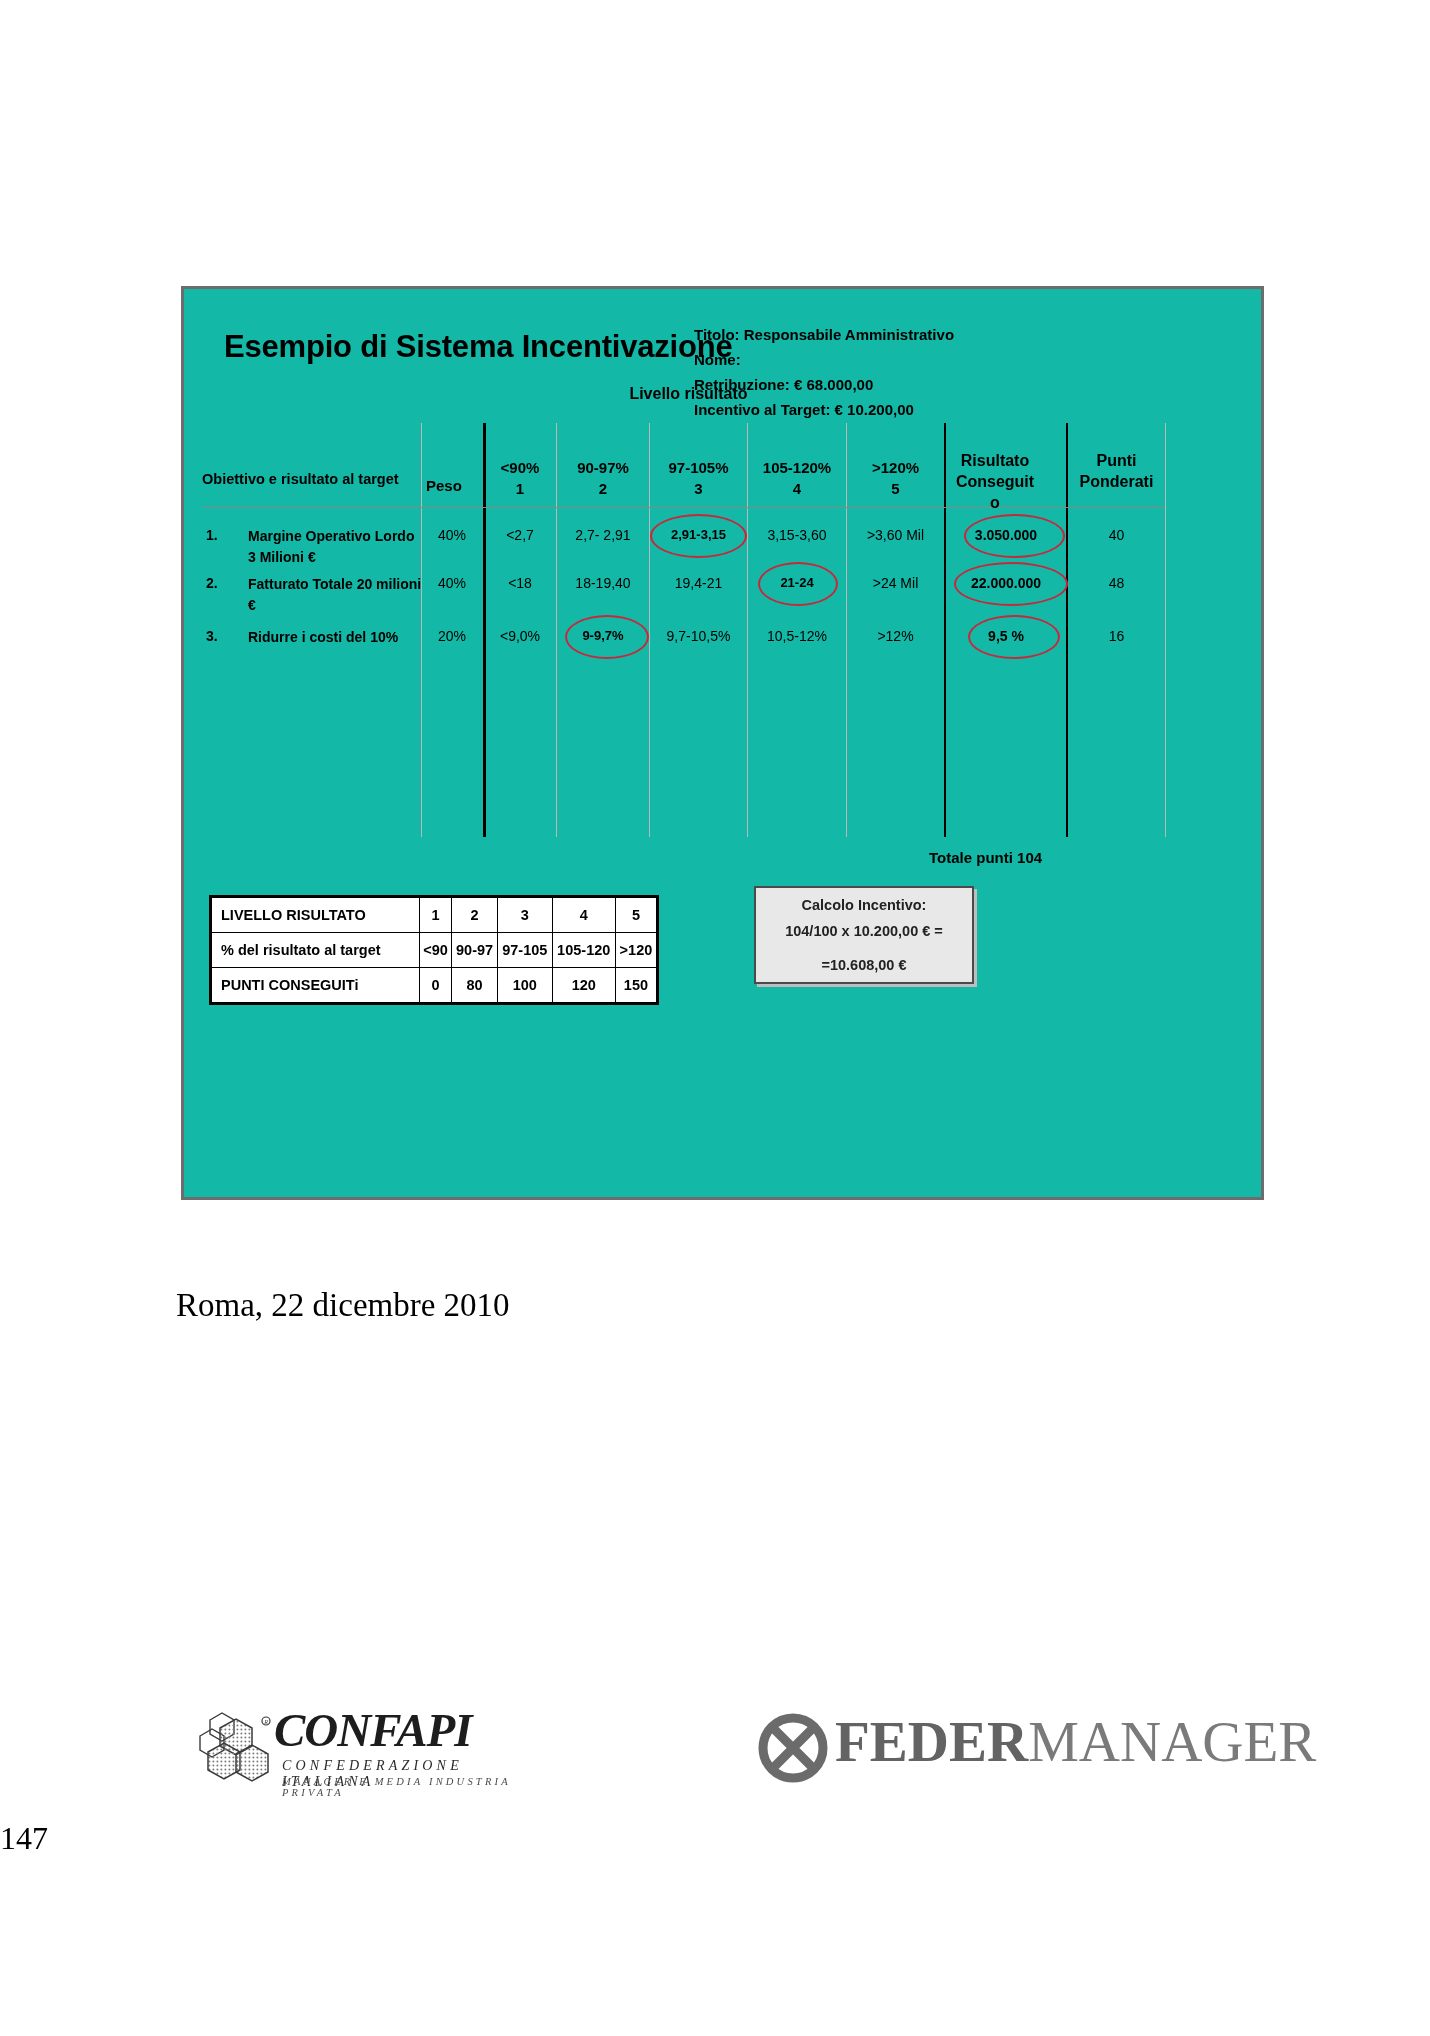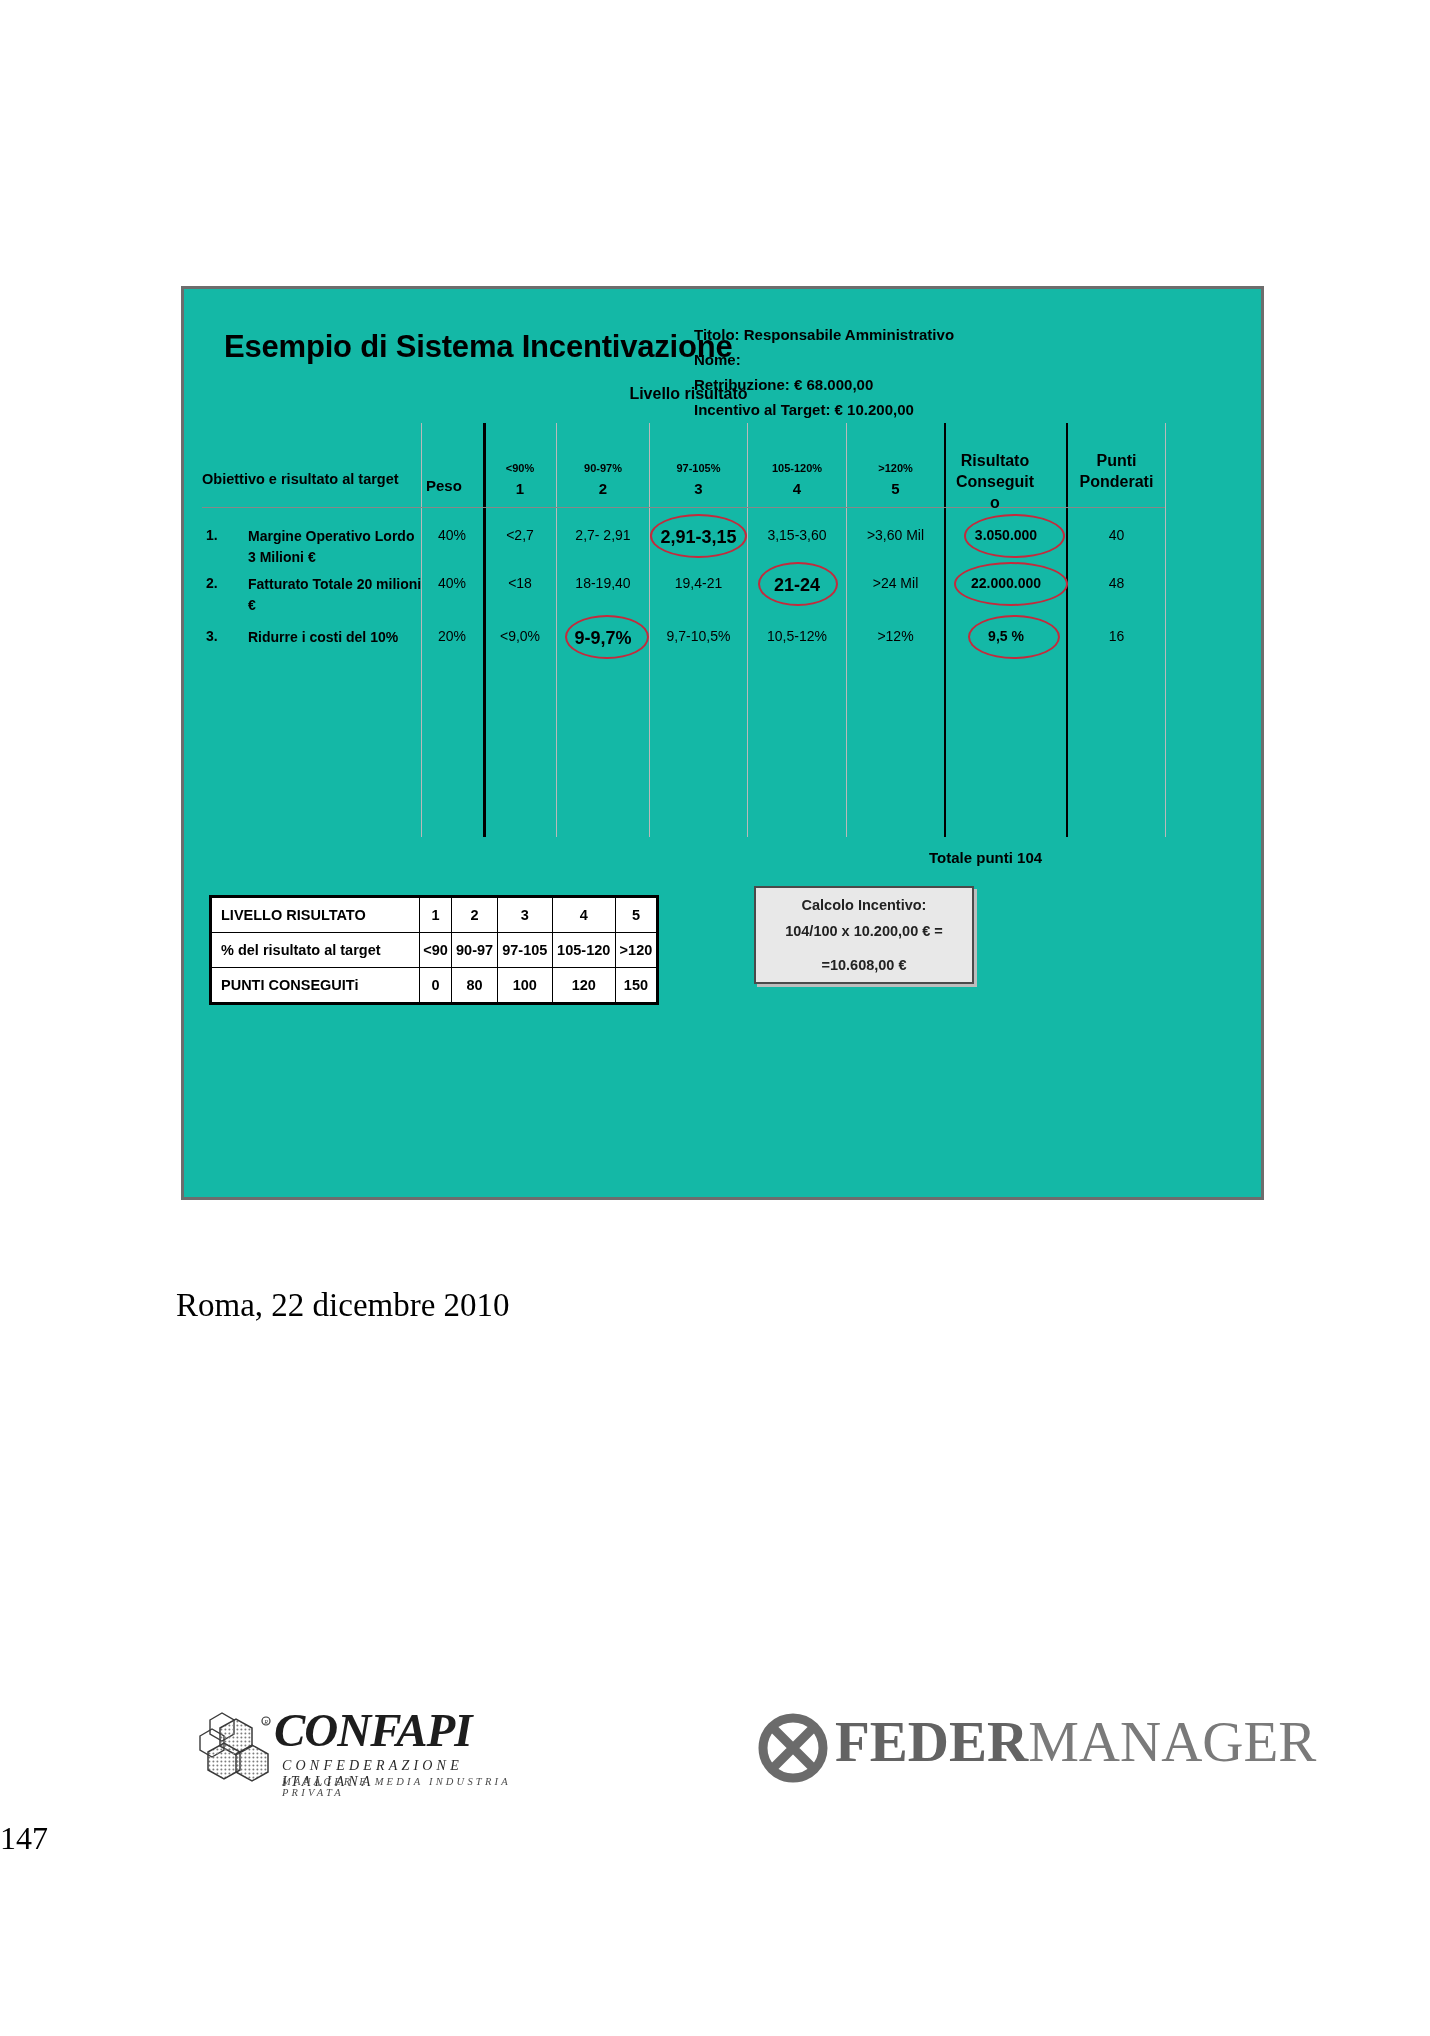--- a/index.html
+++ b/index.html
@@ -47,32 +47,32 @@
   
   .h-obj{
     position:absolute;left:0px;top:48px;width:220px;
     font-size:14.5px;font-weight:bold;color:#000;white-space:nowrap;
   }
   .h-peso{
     position:absolute;left:224px;top:54px;width:58px;
     font-size:15px;font-weight:bold;color:#000;
   }
   .hcol{position:absolute;text-align:center;font-weight:bold;color:#000;}
-  .hcol .pct{font-size:11px;display:block;line-height:18px;white-space:nowrap;}
+  .hcol .pct{font-size:15px;display:block;line-height:18px;white-space:nowrap;}
   .hcol .num{font-size:15px;display:block;line-height:23px;}
   .h-res,.h-pnt{
     position:absolute;text-align:center;font-size:16px;font-weight:bold;color:#000;
     line-height:21px;
   }
 
   
   .rnum{position:absolute;font-size:14px;font-weight:bold;color:#000;}
   .obj{position:absolute;font-size:14px;font-weight:bold;color:#000;line-height:21px;}
   .cell{position:absolute;text-align:center;font-size:14px;color:#000;white-space:nowrap;}
-  .cell.b{font-weight:bold;font-size:18px;}
+  .cell.b{font-weight:bold;font-size:13px;}
   .cell.w{font-weight:bold;}
 
   
   .ell{
     position:absolute;border:2px solid #c42a3c;border-radius:50%;
     box-sizing:border-box;pointer-events:none;
   }
 
   .totale{
     position:absolute;left:745px;top:560px;

